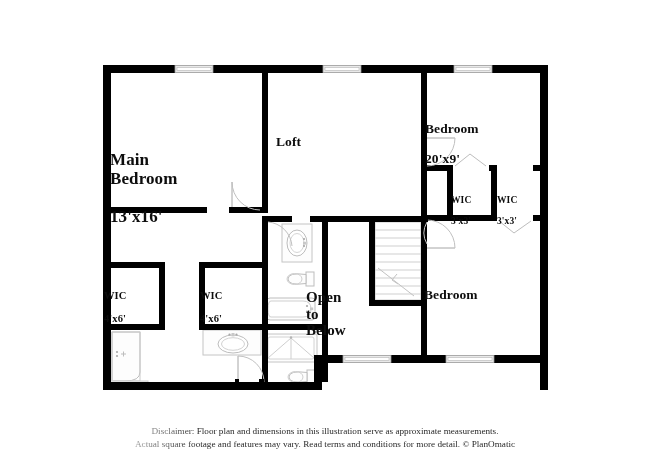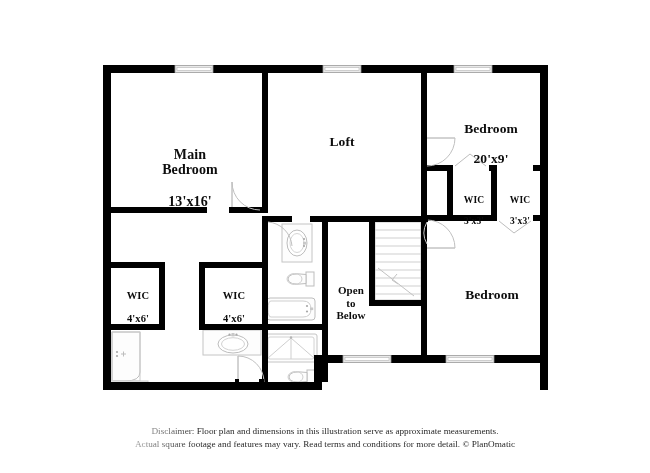--- a/index.html
+++ b/index.html
@@ -15,35 +15,35 @@
     font-family: "Liberation Serif", "DejaVu Serif", serif;
   }
   #plan {
     position: absolute;
     left: 0; top: 0;
     width: 650px;
     height: 473px;
   }
   .rlabel {
     position: absolute;
-    text-align: center;
+    text-align: left;
     font-weight: bold;
     color: #0d0d0d;
     line-height: 1.12;
     white-space: pre-line;
     letter-spacing: 0.1px;
     pointer-events: none;
   }
   .rlabel .nm { display: block; }
   .rlabel .dm { display: block; }
-  .lbl-main   { left: 110px; top: 131px; width: 160px; font-size: 14px; }
+  .lbl-main   { left: 110px; top: 131px; width: 160px; font-size: 17px; }
   .lbl-loft   { left: 276px; top: 119px; width: 132px; font-size: 13.5px; }
   .lbl-bed1   { left: 425px; top: 106px; width: 132px; font-size: 13.5px; }
   .lbl-bed2   { left: 424px; top: 272px; width: 136px; font-size: 13.5px; }
-  .lbl-otb    { left: 320px; top: 272px; width: 62px; font-size: 11px; }
+  .lbl-otb    { left: 306px; top: 272px; width: 62px; font-size: 15px; }
   .lbl-wic-a  { left: 104px; top: 278px; width: 68px; font-size: 10.5px; }
   .lbl-wic-b  { left: 200px; top: 278px; width: 68px; font-size: 10.5px; }
   .lbl-wic-c  { left: 451px; top: 184px; width: 46px; font-size: 9.5px; }
   .lbl-wic-d  { left: 497px; top: 184px; width: 46px; font-size: 9.5px; }
 
   .disclaimer {
     position: absolute;
     left: 0;
     top: 425px;
     width: 650px;

